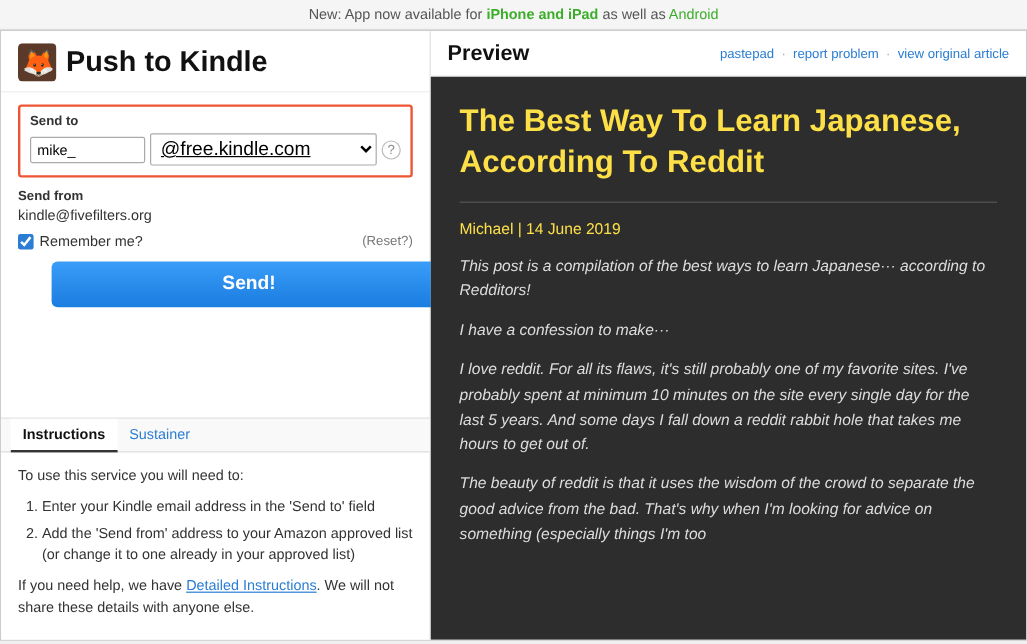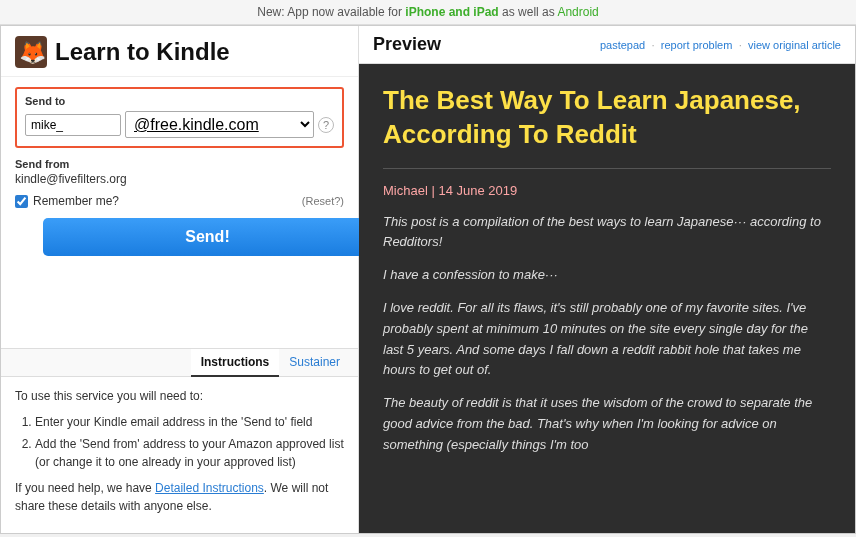--- a/index.html
+++ b/index.html
@@ -175,21 +175,20 @@
     
     .tabs-container {
       border-top: 1px solid #ddd;
     }
     .tabs-header {
       display: flex;
       gap: 0;
       border-bottom: 1px solid #ddd;
       padding: 0 8px;
       background: #f9f9f9;
-      justify-content: flex-end;
     }
     .tab {
       padding: 6px 10px;
       font-size: 12px;
       cursor: pointer;
       color: #555;
       border-bottom: 2px solid transparent;
       margin-bottom: -1px;
     }
     .tab.active {
@@ -275,21 +274,21 @@
       line-height: 1.3;
       margin-bottom: 16px;
     }
     .article-divider {
       border: none;
       border-top: 1px solid #555;
       margin: 14px 0;
     }
     .article-meta {
       font-size: 13px;
-      color: #fca5a5;
+      color: #fde047;
       margin-bottom: 14px;
     }
     .article-body p {
       font-size: 13px;
       color: #ddd;
       line-height: 1.6;
       margin-bottom: 12px;
       font-style: italic;
     }
 
@@ -317,21 +316,21 @@
 
 <div class="main-container">
 
   <div class="left-panel">
 
     <div class="app-header">
       <svg class="app-logo" viewBox="0 0 32 32" xmlns="http://www.w3.org/2000/svg">
         <rect width="32" height="32" rx="4" fill="#5b3a29"></rect>
         <text x="4" y="24" font-size="22" fill="white">🦊</text>
       </svg>
-      <span class="app-title">Learn to Kindle</span>
+      <span class="app-title">Push to Kindle</span>
     </div>
 
     <div class="form-area">
 
       
       <div class="send-to-section">
         <div class="send-to-label">Send to</div>
         <div class="send-to-row">
           <input type="text" class="kindle-username-input" value="mike_" style="">
           <select class="kindle-domain-select">

